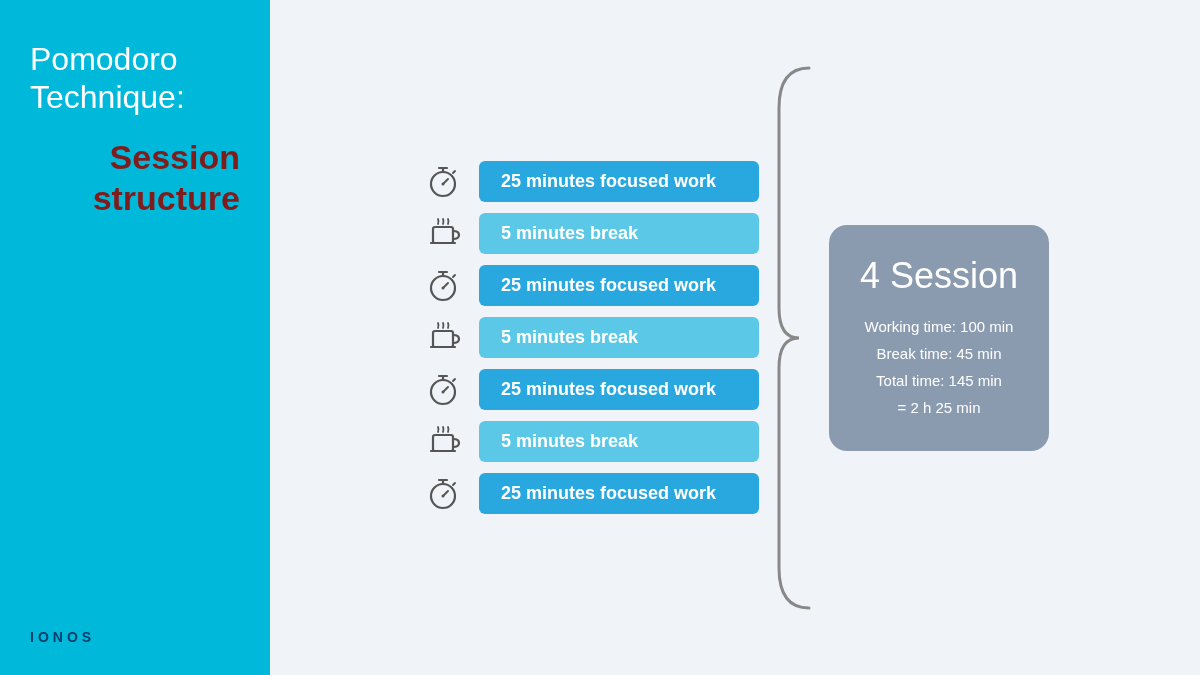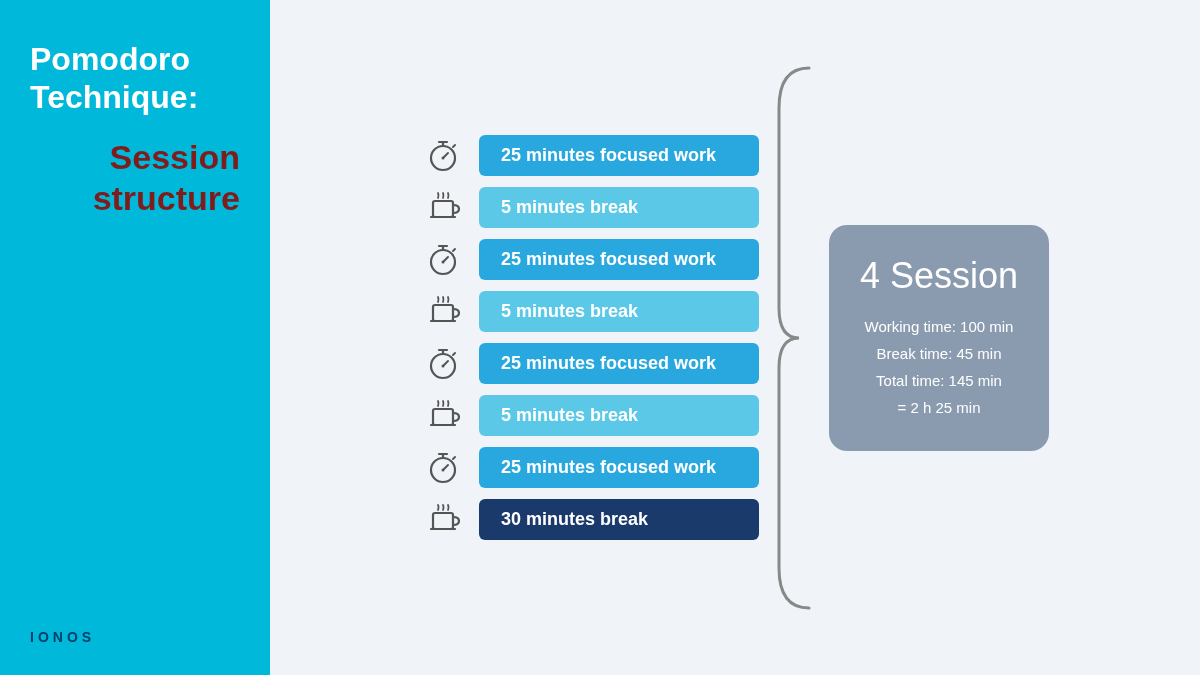--- a/index.html
+++ b/index.html
@@ -18,21 +18,21 @@
       min-width: 270px;
       background: #00b8d9;
       display: flex;
       flex-direction: column;
       justify-content: space-between;
       padding: 40px 30px 30px 30px;
     }
     .sidebar-title {
       color: white;
       font-size: 32px;
-      font-weight: 700;
+      font-weight: 400;
       line-height: 1.2;
     }
     .sidebar-subtitle {
       color: #7f1d1d;
       font-size: 34px;
       font-weight: 900;
       line-height: 1.2;
       margin-top: 20px;
       text-align: right;
     }
@@ -251,37 +251,20 @@
           <svg class="icon-svg" viewBox="0 0 36 36" fill="none" xmlns="http://www.w3.org/2000/svg">
       <circle cx="18" cy="20" r="12" stroke="#555" stroke-width="2.2" fill="none"></circle>
       <line x1="18" y1="8" x2="18" y2="4" stroke="#555" stroke-width="2.2" stroke-linecap="round"></line>
       <line x1="14" y1="4" x2="22" y2="4" stroke="#555" stroke-width="2.2" stroke-linecap="round"></line>
       <line x1="18" y1="20" x2="23" y2="15" stroke="#555" stroke-width="2" stroke-linecap="round"></line>
       <circle cx="18" cy="20" r="1.5" fill="#555"></circle>
       <line x1="28" y1="9" x2="30" y2="7" stroke="#555" stroke-width="2" stroke-linecap="round"></line>
     </svg>
         </div>
         <div class="step-badge badge-work">25 minutes focused work</div>
-      </div>
-      <div class="step-row">
-        <div class="step-icon">
-          <svg class="icon-svg" viewBox="0 0 36 36" fill="none" xmlns="http://www.w3.org/2000/svg">
-
-      <path d="M13 8 Q14 5 13 3" stroke="#555" stroke-width="1.8" stroke-linecap="round" fill="none"></path>
-      <path d="M18 8 Q19 5 18 3" stroke="#555" stroke-width="1.8" stroke-linecap="round" fill="none"></path>
-      <path d="M23 8 Q24 5 23 3" stroke="#555" stroke-width="1.8" stroke-linecap="round" fill="none"></path>
-
-      <rect x="8" y="11" width="20" height="16" rx="2" stroke="#555" stroke-width="2.2" fill="none"></rect>
-
-      <path d="M28 15 Q34 15 34 19 Q34 23 28 23" stroke="#555" stroke-width="2.2" stroke-linecap="round" fill="none"></path>
-
-      <line x1="6" y1="27" x2="30" y2="27" stroke="#555" stroke-width="2.2" stroke-linecap="round"></line>
-    </svg>
-        </div>
-        <div class="step-badge badge-long-break">30 minutes break</div>
       </div>
     </div>
 
   <div class="brace-container">
     <svg class="brace-svg" viewBox="0 0 50 580" xmlns="http://www.w3.org/2000/svg">
       <path d="M 40 20 Q 10 20 10 60 L 10 260 Q 10 290 30 290 Q 10 290 10 320 L 10 520 Q 10 560 40 560" fill="none" stroke="#888" stroke-width="3" stroke-linecap="round"></path>
     </svg>
   </div>
 
   <div class="session-box">

